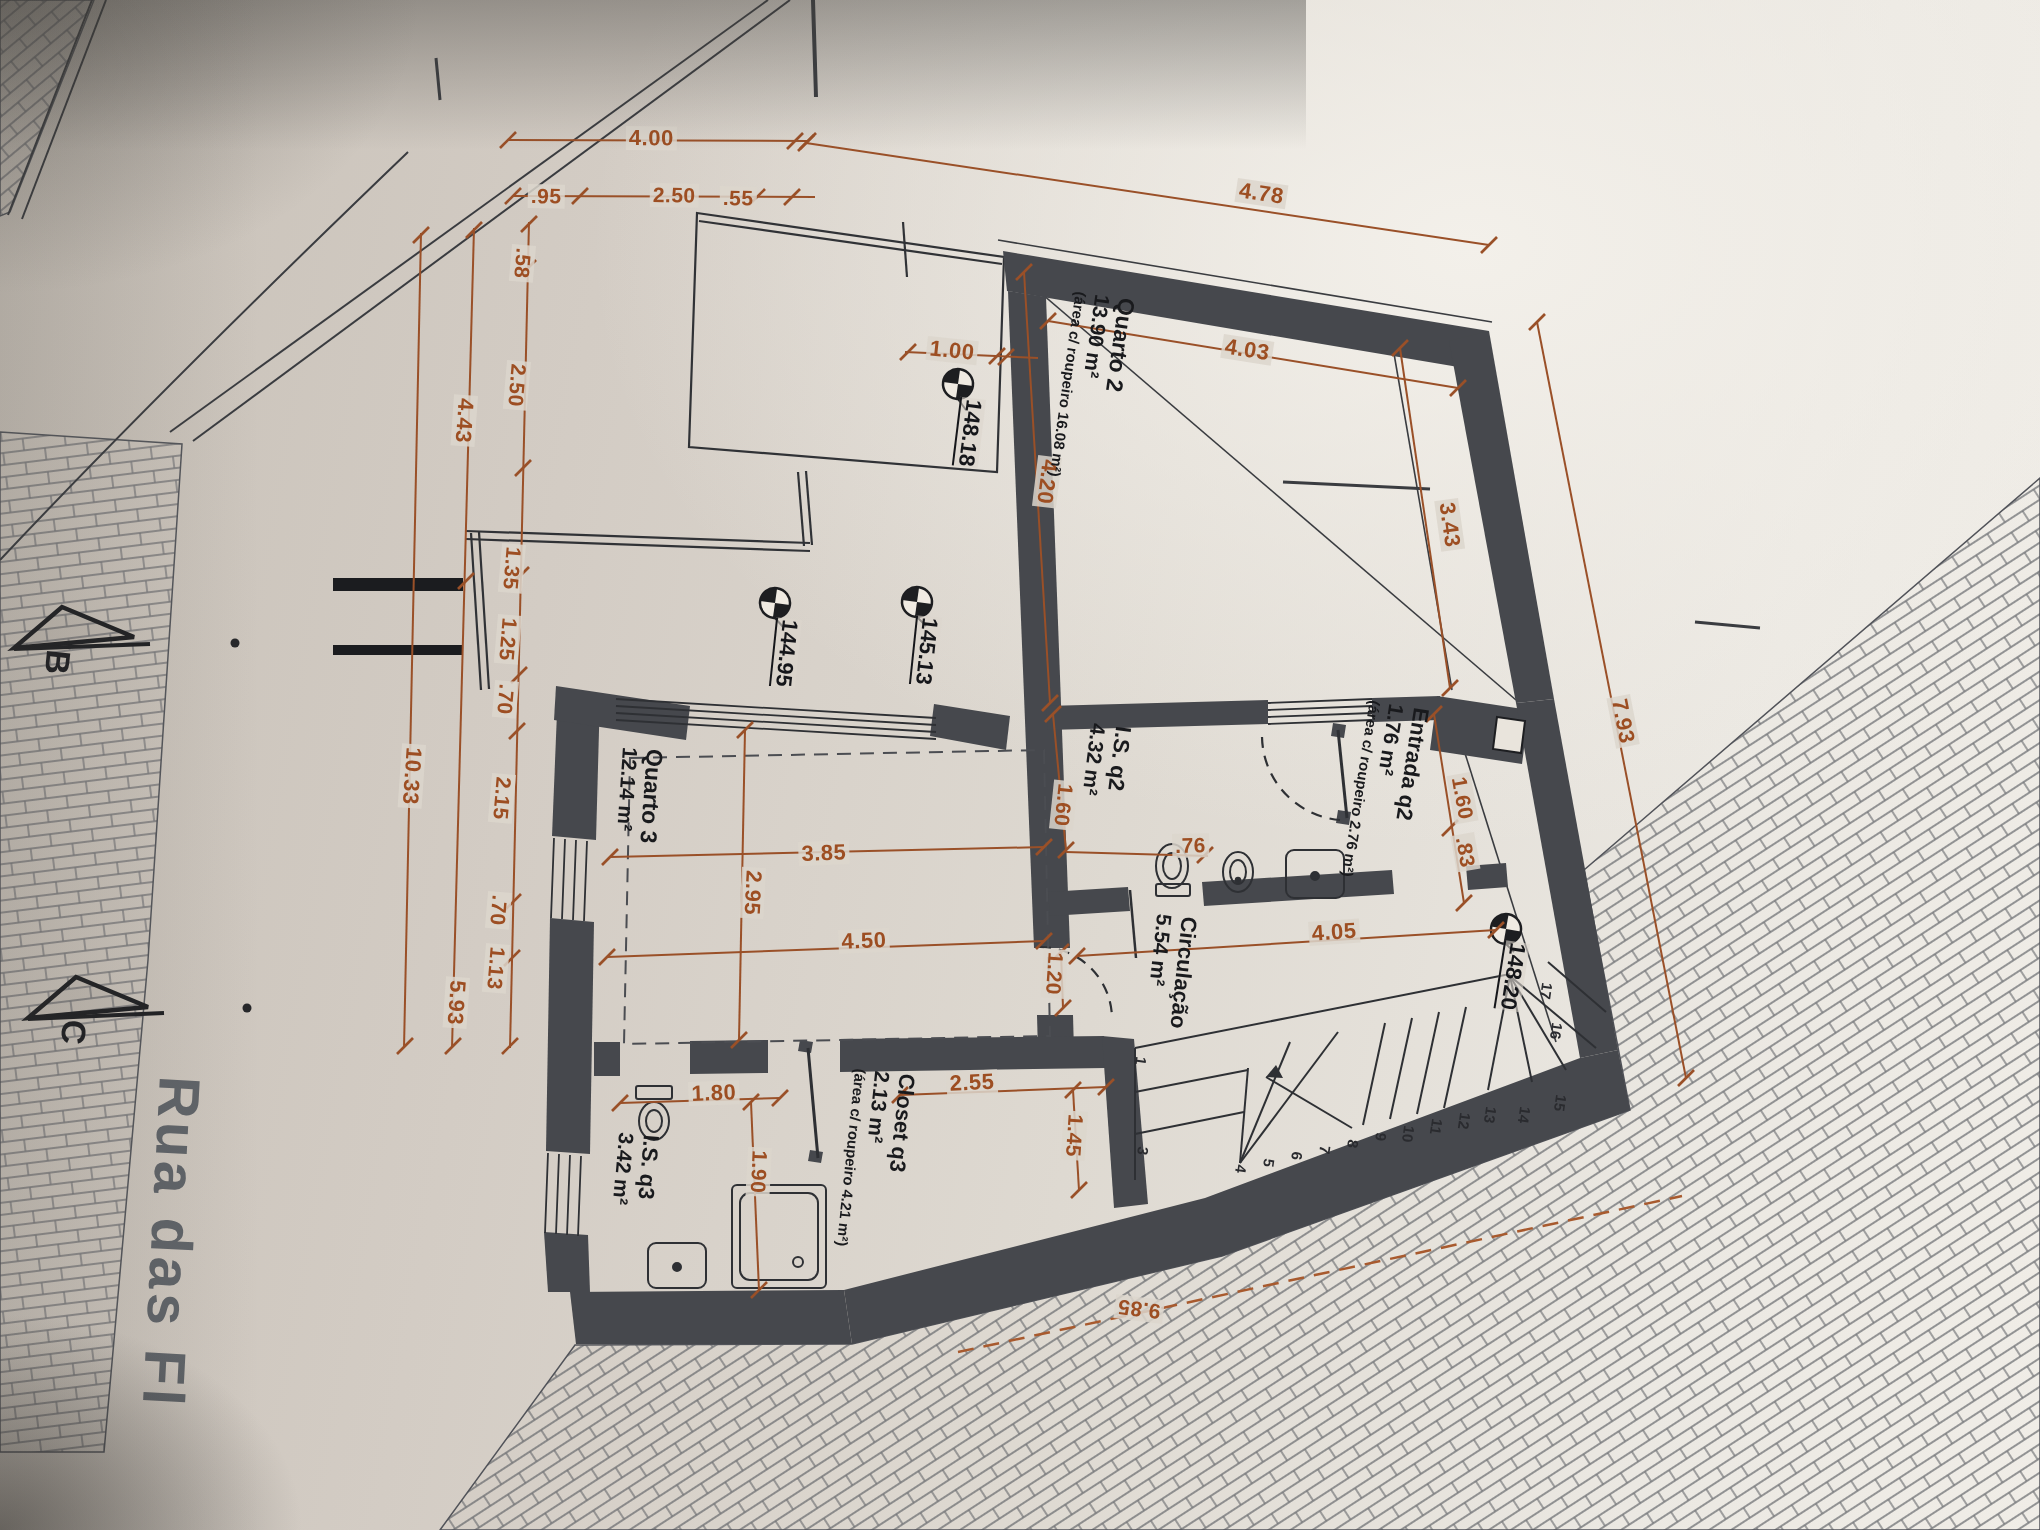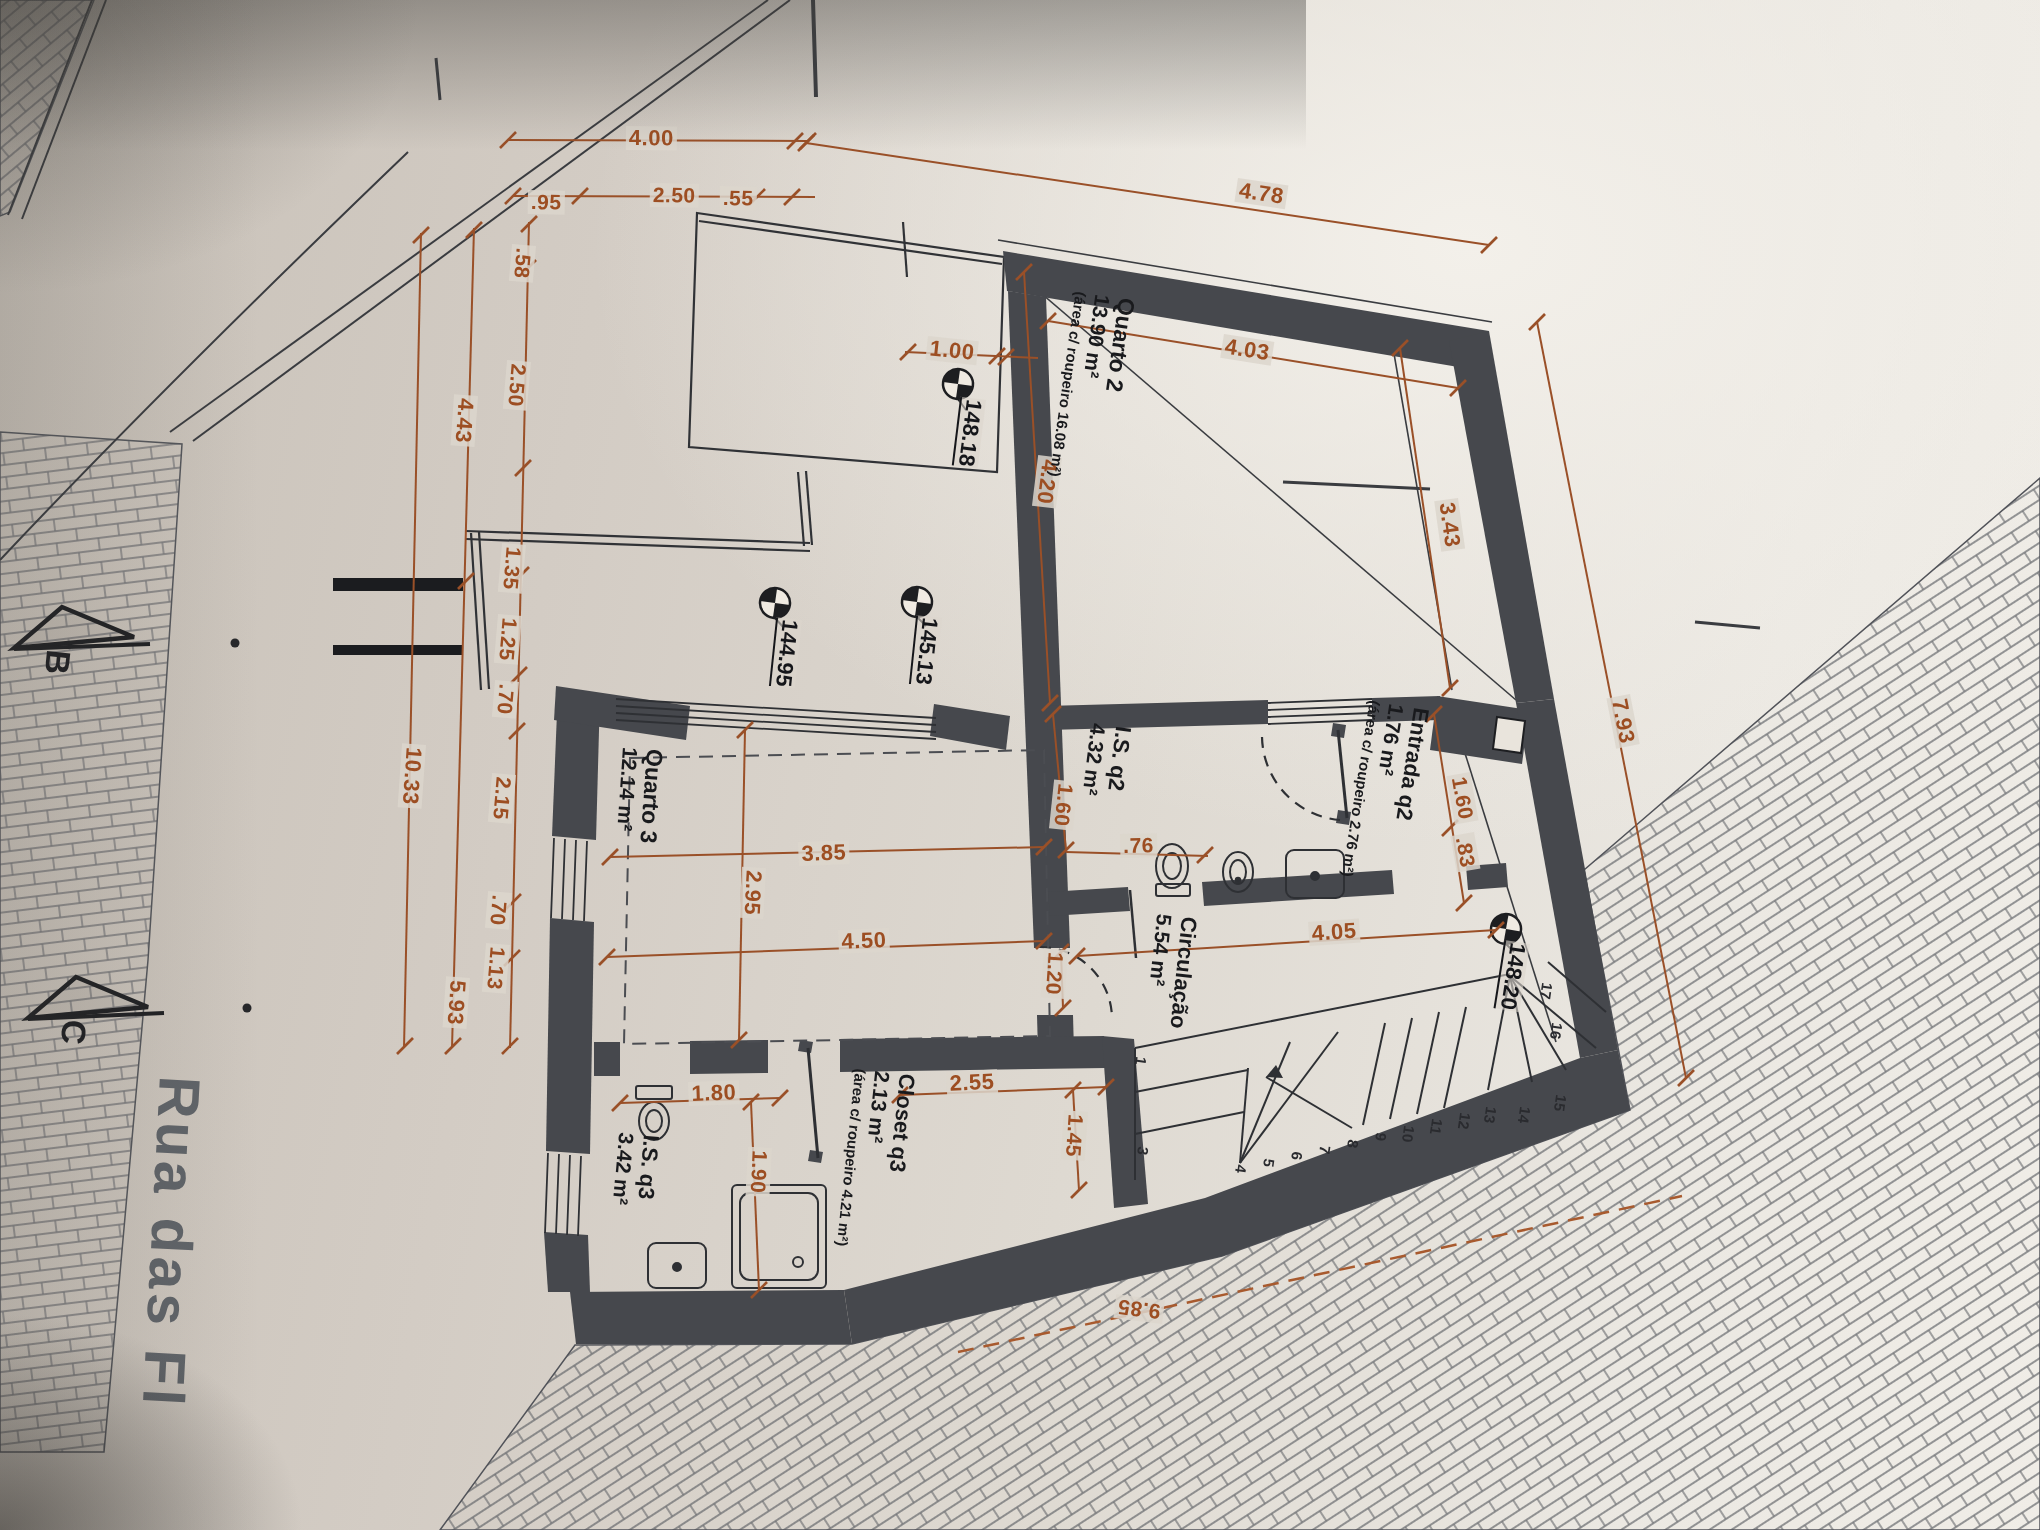--- a/index.html
+++ b/index.html
@@ -296,21 +296,21 @@
         <use href="#tk" x="510" y="1046"></use>
     <use href="#tk" x="474" y="230"></use>
         <use href="#tk" x="466" y="581"></use>
         <use href="#tk" x="453" y="1046"></use>
     <use href="#tk" x="421" y="235"></use>
         <use href="#tk" x="405" y="1046"></use>
   </g>
 </svg>
 
 <div class="t dim" style="left:626px;top:126px;transform:rotate(0.5deg)">4.00</div>
-<div class="t dim dimsm" style="left:528px;top:190px;transform:rotate(1deg)">.95</div>
+<div class="t dim dimsm" style="left:528px;top:184px;transform:rotate(1deg)">.95</div>
 <div class="t dim dimsm" style="left:650px;top:183px;transform:rotate(1deg)">2.50</div>
 <div class="t dim dimsm" style="left:720px;top:186px;transform:rotate(1deg)">.55</div>
 <div class="t dim" style="left:1238px;top:178px;transform:rotate(8.5deg)">4.78</div>
 
 <div class="t dim dimsm" style="left:536px;top:246px;transform:rotate(95deg)">.58</div>
 <div class="t dim dimsm" style="left:531px;top:362px;transform:rotate(95deg)">2.50</div>
 <div class="t dim dimsm" style="left:526px;top:545px;transform:rotate(95deg)">1.35</div>
 <div class="t dim dimsm" style="left:522px;top:616px;transform:rotate(95deg)">1.25</div>
 <div class="t dim dimsm" style="left:519px;top:682px;transform:rotate(95deg)">.70</div>
 <div class="t dim dimsm" style="left:516px;top:775px;transform:rotate(95deg)">2.15</div>
@@ -321,21 +321,21 @@
 <div class="t dim" style="left:426px;top:745px;transform:rotate(94deg)">10.33</div>
 
 <div class="t dim" style="left:928px;top:336px;transform:rotate(6deg)">1.00</div>
 <div class="t dim" style="left:1224px;top:334px;transform:rotate(9deg)">4.03</div>
 <div class="t dim" style="left:1062px;top:458px;transform:rotate(97deg)">4.20</div>
 <div class="t dim" style="left:1458px;top:498px;transform:rotate(82deg)">3.43</div>
 <div class="t dim" style="left:1630px;top:694px;transform:rotate(79deg)">7.93</div>
 <div class="t dim dimsm" style="left:1470px;top:772px;transform:rotate(80deg)">1.60</div>
 <div class="t dim dimsm" style="left:1474px;top:832px;transform:rotate(80deg)">.83</div>
 <div class="t dim dimsm" style="left:1078px;top:782px;transform:rotate(96deg)">1.60</div>
-<div class="t dim dimsm" style="left:1120px;top:834px;transform:rotate(-1deg)">.76</div>
+<div class="t dim dimsm" style="left:1172px;top:834px;transform:rotate(-1deg)">.76</div>
 <div class="t dim" style="left:798px;top:842px;transform:rotate(-2deg)">3.85</div>
 <div class="t dim" style="left:766px;top:868px;transform:rotate(93deg)">2.95</div>
 <div class="t dim" style="left:838px;top:930px;transform:rotate(-2.5deg)">4.50</div>
 <div class="t dim dimsm" style="left:1068px;top:950px;transform:rotate(94deg)">1.20</div>
 <div class="t dim" style="left:1308px;top:922px;transform:rotate(-4deg)">4.05</div>
 <div class="t dim" style="left:946px;top:1072px;transform:rotate(-3deg)">2.55</div>
 <div class="t dim dimsm" style="left:1088px;top:1112px;transform:rotate(94deg)">1.45</div>
 <div class="t dim" style="left:688px;top:1082px;transform:rotate(-2deg)">1.80</div>
 <div class="t dim dimsm" style="left:772px;top:1148px;transform:rotate(93deg)">1.90</div>
 <div class="t dim dimsm" style="left:1162px;top:1324px;transform:rotate(187deg)">9.85</div>

